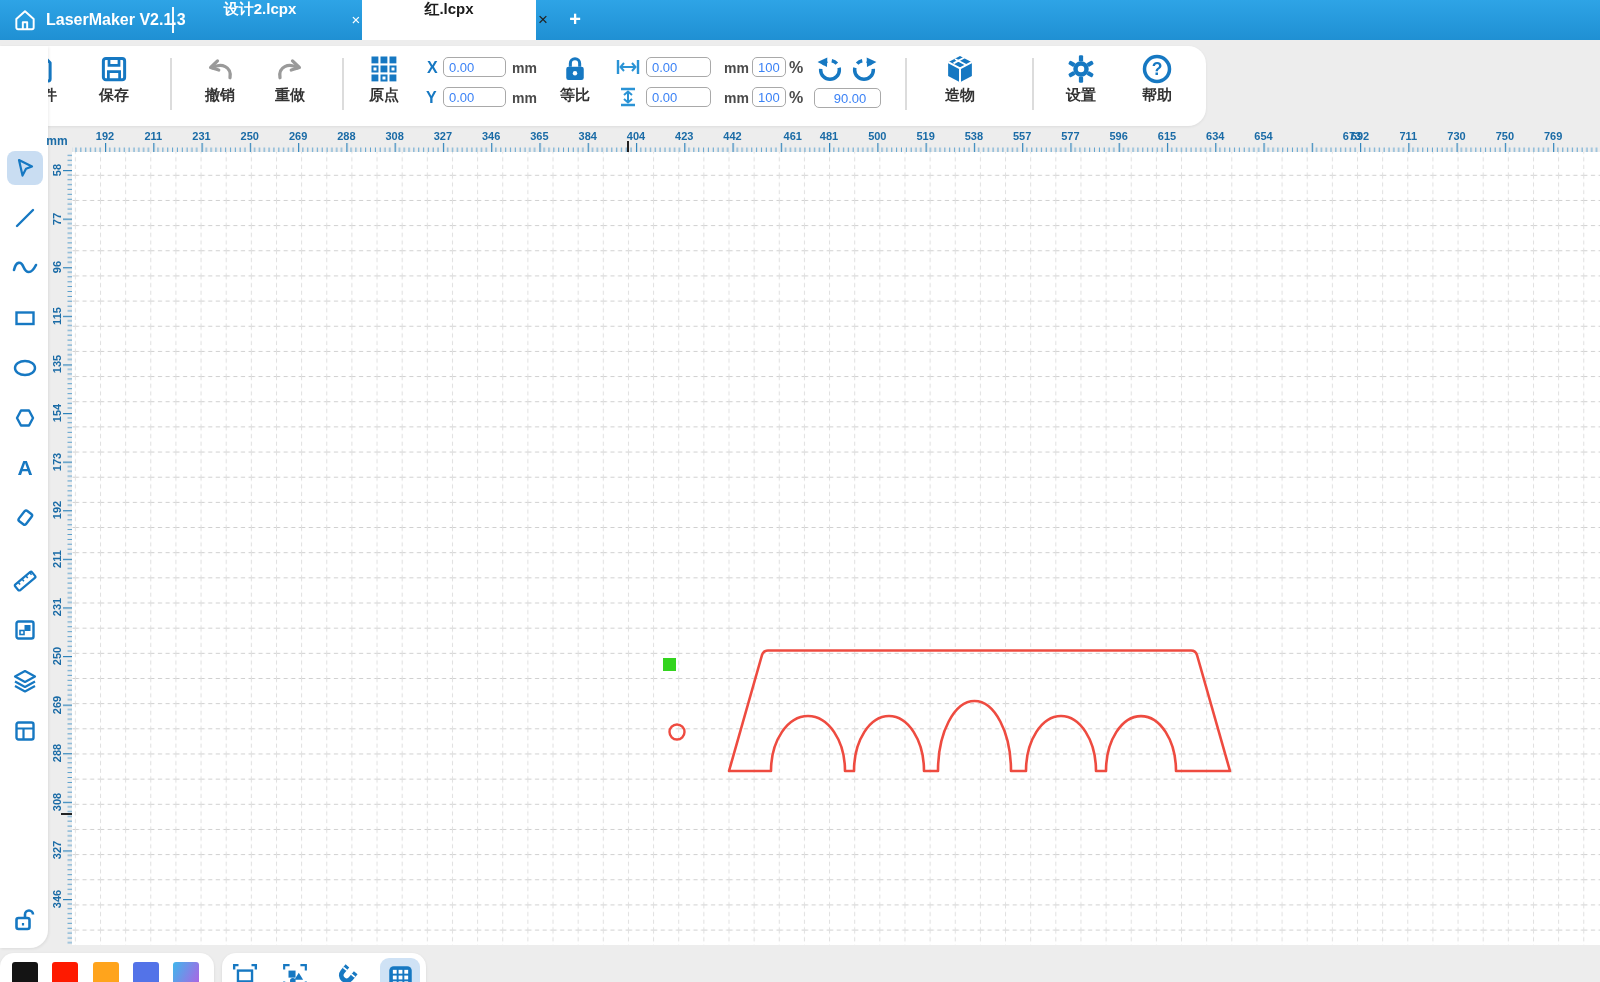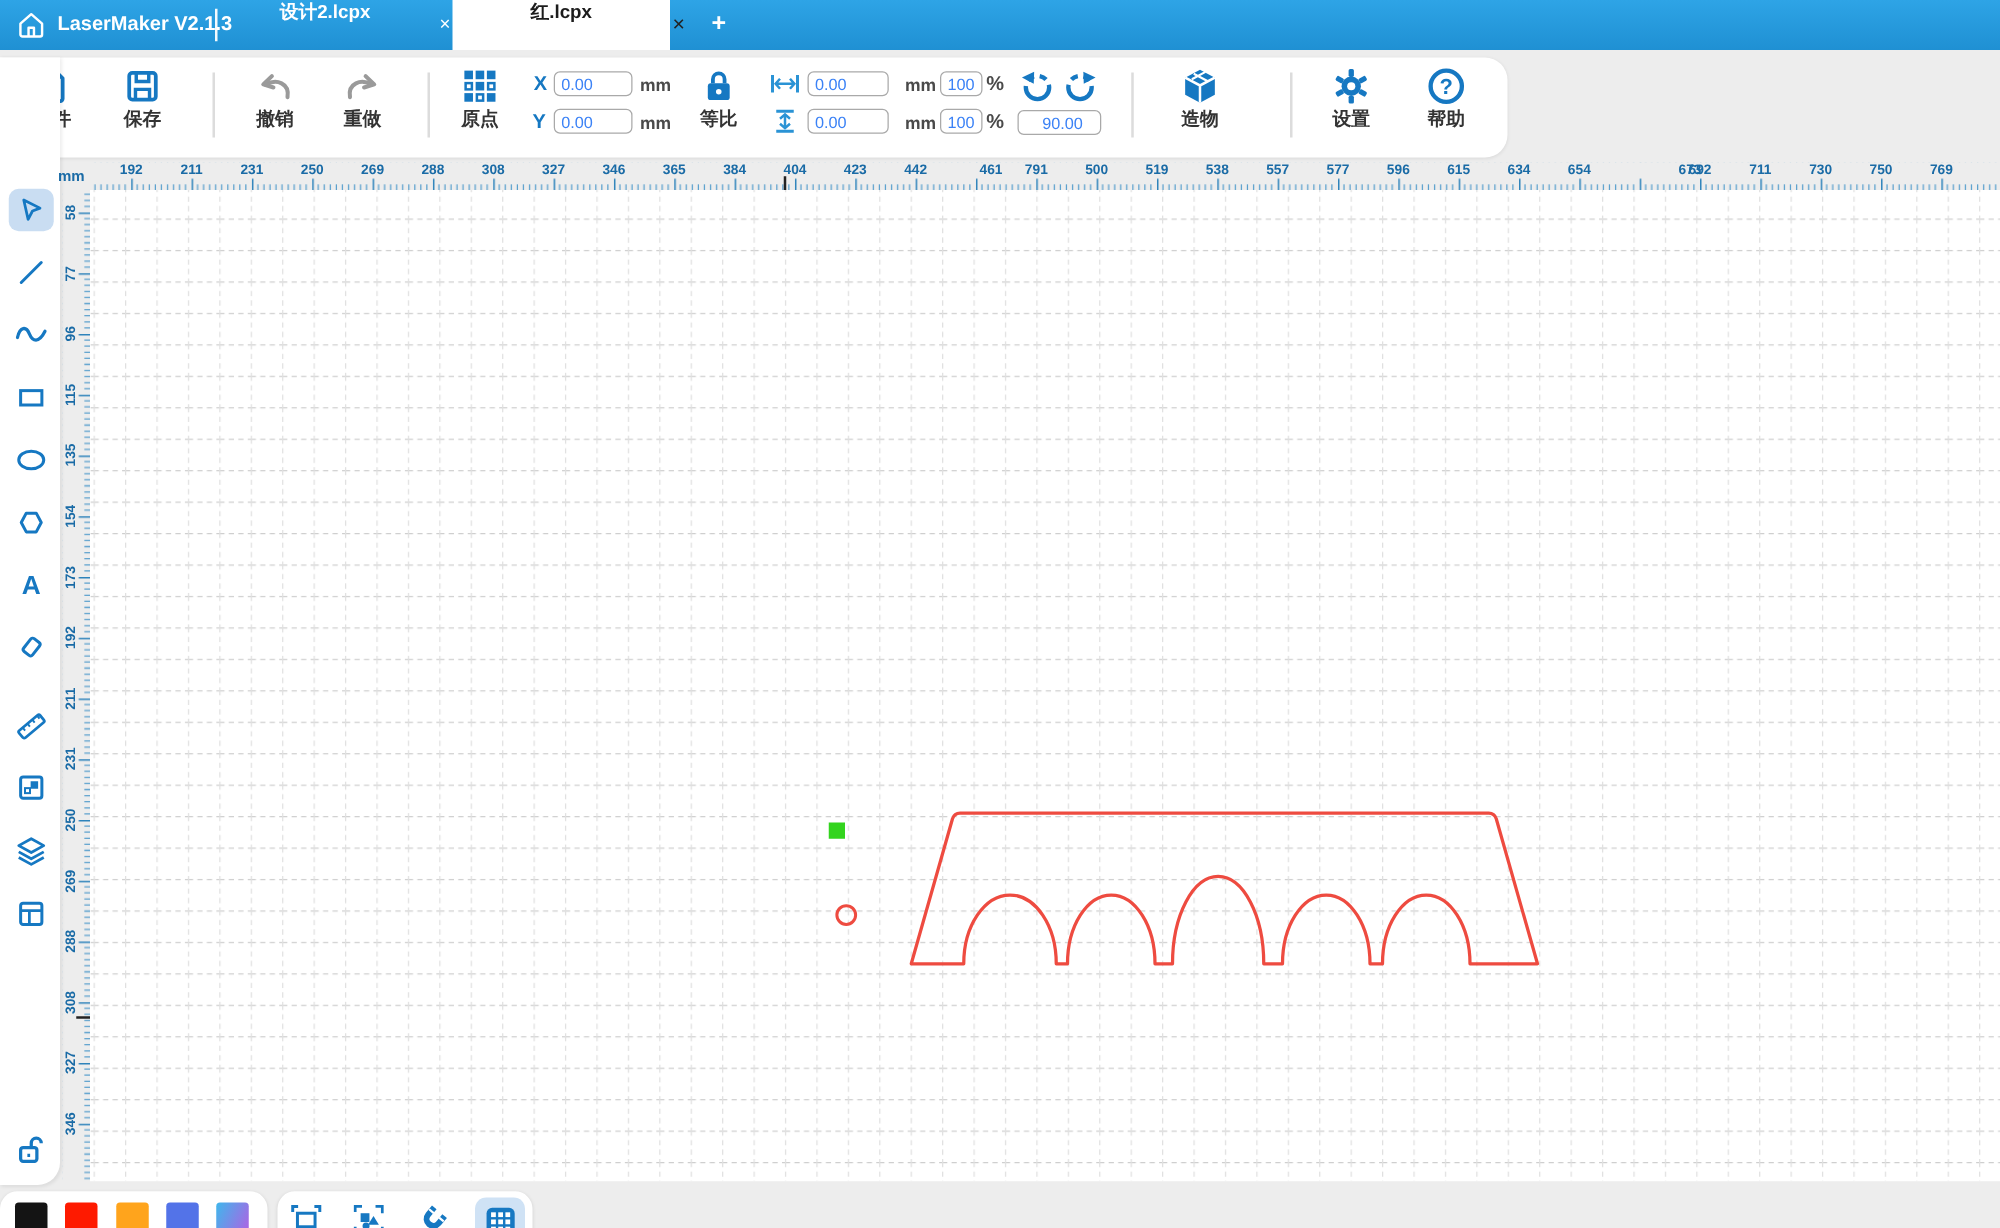--- a/index.html
+++ b/index.html
@@ -326,21 +326,21 @@
       <span class="hlab" style="left: 274.35px;">288</span>
       <span class="hlab" style="left: 322.62px;">308</span>
       <span class="hlab" style="left: 370.89px;">327</span>
       <span class="hlab" style="left: 419.16px;">346</span>
       <span class="hlab" style="left: 467.43px;">365</span>
       <span class="hlab" style="left: 515.7px;">384</span>
       <span class="hlab" style="left: 563.97px;">404</span>
       <span class="hlab" style="left: 612.24px;">423</span>
       <span class="hlab" style="left: 660.51px;">442</span>
       <span class="hlab" style="left: 708.78px; margin-left: 12px;">461</span>
-      <span class="hlab" style="left: 757.05px;">791</span>
+      <span class="hlab" style="left: 757.05px;">481</span>
       <span class="hlab" style="left: 805.32px;">500</span>
       <span class="hlab" style="left: 853.59px;">519</span>
       <span class="hlab" style="left: 901.86px;">538</span>
       <span class="hlab" style="left: 950.13px;">557</span>
       <span class="hlab" style="left: 998.4px;">577</span>
       <span class="hlab" style="left: 1046.67px;">596</span>
       <span class="hlab" style="left: 1094.94px;">615</span>
       <span class="hlab" style="left: 1143.21px;">634</span>
       <span class="hlab" style="left: 1191.48px;">654</span>
       <span class="hlab" style="left: 1280px;">673</span>

